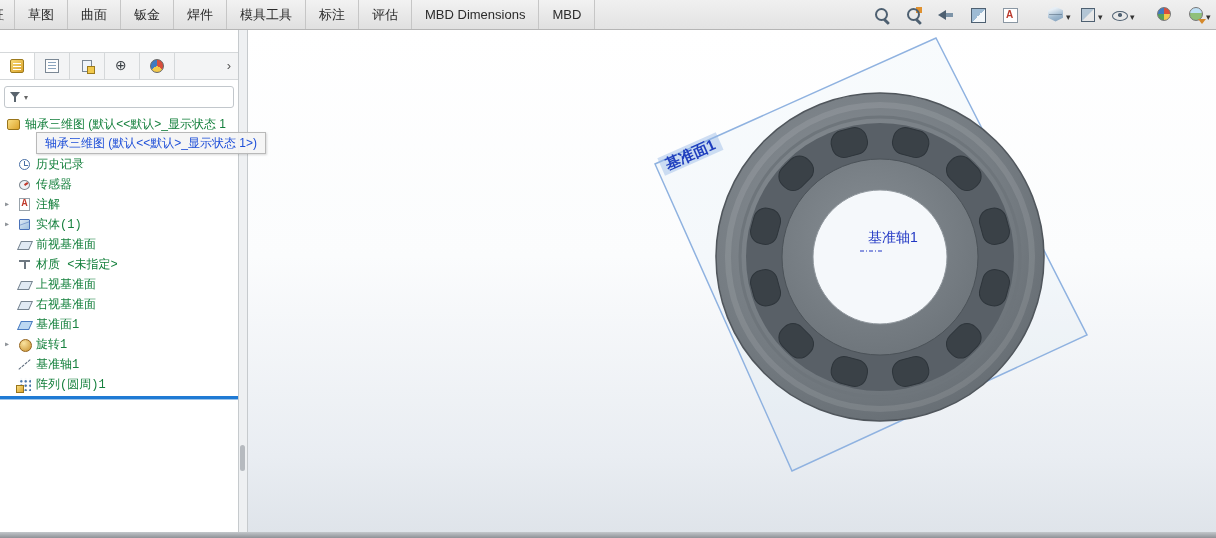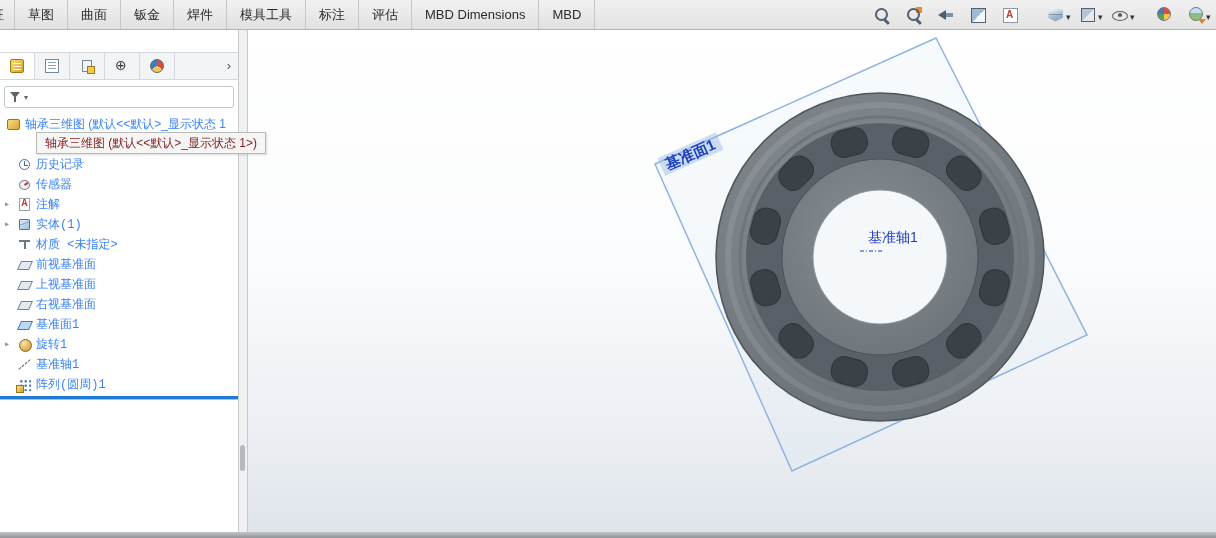--- a/index.html
+++ b/index.html
@@ -60,21 +60,21 @@
   .dimxpertmanager-icon::before{content:"⊕";position:absolute;left:1px;top:-1px;font-size:14px;color:#3a3f44;}
   .displaymanager-icon::before{content:"";position:absolute;inset:1px;border-radius:50%;border:1px solid #666;box-sizing:border-box;background:conic-gradient(#d94f3d 0 120deg,#f2c94c 0 240deg,#3f7ac2 0 360deg);}
 
   .filter{margin:6px 4px 0 4px;height:20px;border:1px solid #c2c7cc;border-radius:3px;display:flex;align-items:center;padding:0 4px;background:#fff;}
   .funnel-icon{width:14px;height:14px;position:relative;display:inline-block;}
   .funnel-icon::before{content:"";position:absolute;left:1px;top:2px;border-left:5px solid transparent;border-right:5px solid transparent;border-top:6px solid #5a646e;}
   .funnel-icon::after{content:"";position:absolute;left:5px;top:7px;width:2px;height:5px;background:#5a646e;}
   .fcaret{font-size:8px;color:#666;margin:0 3px 0 1px;}
   .fin{border:none;outline:none;flex:1;height:16px;font-size:12px;background:transparent;}
 
-  .trow{display:flex;align-items:center;height:20px;padding-left:4px;font-size:12px;color:#3b82f6;cursor:default;white-space:nowrap;}
+  .trow{display:flex;align-items:center;height:20px;padding-left:4px;font-size:12px;color:#15803d;cursor:default;white-space:nowrap;}
   .trow.root{margin-top:6px;}
   .tree{margin-top:20px;font-family:Liberation Mono, monospace;}
   .arrow{width:11px;flex:0 0 11px;}
   .arrow::before{content:"▸";color:#8d9297;font-size:10px;}
   .tlabel{margin-left:4px;overflow:hidden;}
   .tico{position:relative;width:15px;height:15px;flex:0 0 15px;margin-left:2px;display:inline-block;}
   .part-icon::before{content:"";position:absolute;inset:2px 1px;background:linear-gradient(135deg,#f9dd80,#dca42c);border:1px solid #99751b;border-radius:2px;}
   .history-icon::before{content:"";position:absolute;inset:2px;border:1.5px solid #4a6fa5;border-radius:50%;background:#fff;}
   .history-icon::after{content:"";position:absolute;left:7px;top:4px;width:3px;height:4px;border-left:1.5px solid #4a6fa5;border-bottom:1.5px solid #4a6fa5;}
   .sensor-icon::before{content:"";position:absolute;inset:3px 2px 2px 2px;border:1.5px solid #7c868f;border-radius:50%;background:#eef2f5;}
@@ -90,21 +90,21 @@
   .origin-icon::before{content:"";position:absolute;left:4px;top:2px;width:7px;height:9px;border-left:2px solid #33557f;border-bottom:2px solid #33557f;}
   .origin-icon::after{content:"";position:absolute;left:2px;top:-1px;border-left:3px solid transparent;border-right:3px solid transparent;border-bottom:4px solid #33557f;}
   .extrude-icon::before{content:"";position:absolute;left:3px;top:2px;width:9px;height:11px;background:linear-gradient(90deg,#cfe0ef,#6f97bd);border:1px solid #3c608c;border-radius:2px/3px;}
   .revolve-icon::before{content:"";position:absolute;left:2px;top:2px;width:11px;height:11px;border-radius:50%;background:radial-gradient(circle at 35% 30%,#fae3a0,#c9912e);border:1px solid #93621a;}
   .axis-icon::before{content:"";position:absolute;left:0;top:7px;width:15px;border-top:1.5px dashed #5c6b7c;transform:rotate(-40deg);}
   .pattern-icon::before{content:"";position:absolute;inset:1px;background-image:radial-gradient(circle,#3f6ea5 1.2px,transparent 1.3px);background-size:4.5px 4.5px;background-position:1px 1px;}
   .pattern-icon::after{content:"";position:absolute;left:-1px;bottom:-1px;width:6px;height:6px;background:linear-gradient(135deg,#f9dd80,#dca42c);border:1px solid #99751b;}
   .rollback{margin-top:2px;height:3px;background:#1f7ad4;box-shadow:0 1px 0 #9cc4ea;}
 
   .tooltip{position:absolute;left:36px;top:132px;height:20px;line-height:20px;padding:0 8px;z-index:60;
-           background:rgba(244,244,244,.92);border:1px solid #b9b9b9;color:#7f1d1d;font-size:12px;
+           background:rgba(244,244,244,.92);border:1px solid #b9b9b9;color:#1d4ed8;font-size:12px;
            box-shadow:1px 1px 2px rgba(0,0,0,.15);white-space:nowrap;}
 
   .splitter{position:absolute;left:238px;top:30px;width:10px;height:502px;background:#eef0f2;border-left:1px solid #c6cacd;border-right:1px solid #c6cacd;box-sizing:border-box;cursor:ew-resize;}
   .shandle{position:absolute;left:1px;top:415px;width:5px;height:26px;border-radius:3px;background:#b6babf;}
 
   
   .viewport{position:absolute;left:248px;top:30px;width:968px;height:502px;overflow:hidden;
             background:linear-gradient(180deg,#ffffff 0%,#fbfcfd 45%,#e9edf2 85%,#dfe4ea 100%);}
   .bottombar{position:absolute;left:0;bottom:0;width:100%;height:6px;background:linear-gradient(#c3c7cb,#8e9297);}
 </style>
@@ -274,28 +274,28 @@
         </div>
 
         <div class="trow">
           <span class="arrow"></span>
           <span class="tico solid-bodies-icon"></span>
           <span class="tlabel">实体(1)</span>
         </div>
 
         <div class="trow">
           <span class="arrow" style="visibility: hidden;"></span>
+          <span class="tico plane-icon"></span>
+          <span class="tlabel">前视基准面</span>
+        </div>
+
+        <div class="trow">
+          <span class="arrow" style="visibility: hidden;"></span>
           <span class="tico material-icon"></span>
           <span class="tlabel">材质 &lt;未指定&gt;</span>
-        </div>
-
-        <div class="trow">
-          <span class="arrow" style="visibility: hidden;"></span>
-          <span class="tico plane-icon"></span>
-          <span class="tlabel">前视基准面</span>
         </div>
 
         <div class="trow">
           <span class="arrow" style="visibility: hidden;"></span>
           <span class="tico plane-icon"></span>
           <span class="tlabel">上视基准面</span>
         </div>
 
         <div class="trow">
           <span class="arrow" style="visibility: hidden;"></span>

